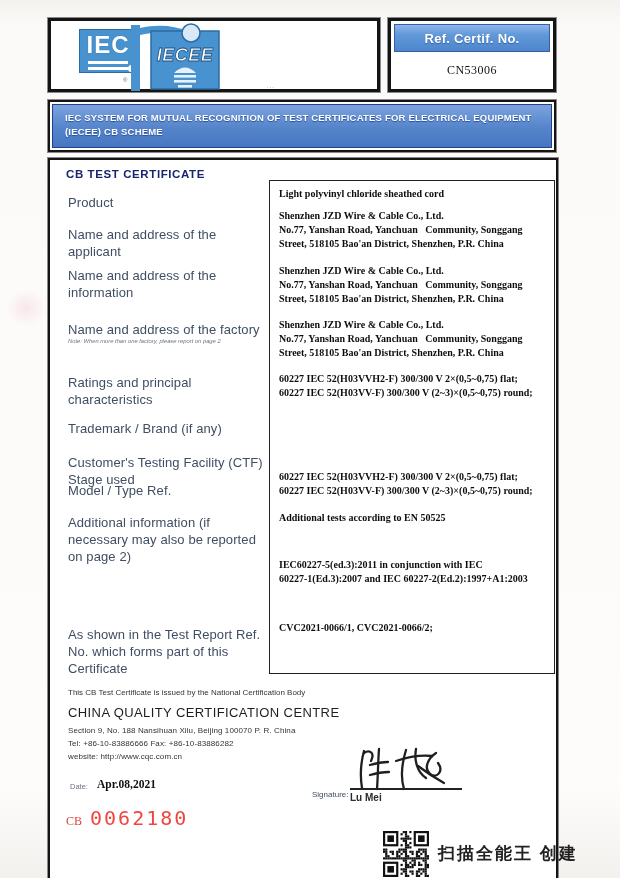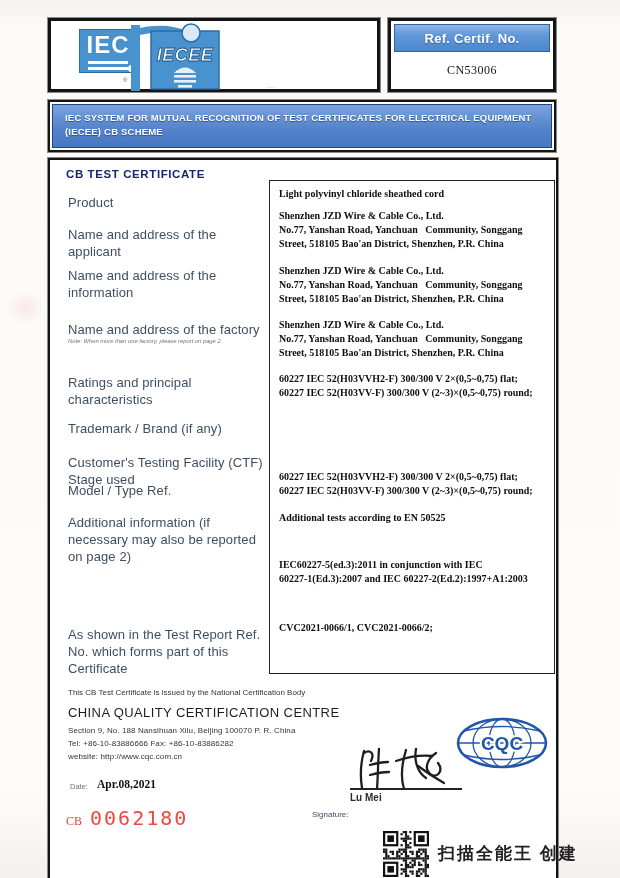--- a/index.html
+++ b/index.html
@@ -63,21 +63,21 @@
 
   .issued { position:absolute; left:18px; top:528px; font-size:8px; color:#333; }
   .cqcc-name { position:absolute; left:18px; top:545px; font-size:13px; font-weight:normal;
     color:#1e1e1e; letter-spacing:.4px; }
   .foot-line { position:absolute; left:18px; font-size:8px; color:#333; letter-spacing:.1px; }
   .cqc-logo { position:absolute; left:404px; top:556px; }
 
   .date-lbl { position:absolute; left:20px; top:622px; font-size:7.5px; color:#6a7486; }
   .date-val { position:absolute; left:47px; top:618px; font-family:"Liberation Serif", serif;
     font-size:11.5px; font-weight:bold; color:#111; }
-  .sig-lbl { position:absolute; left:262px; top:630px; font-size:8px; color:#3f4e63;margin-top:20px; }
+  .sig-lbl { position:absolute; left:262px; top:630px; font-size:8px; color:#3f4e63; }
   .sig-svg { position:absolute; left:300px; top:586px; }
   .sig-line { position:absolute; left:300px; top:628px; width:112px; height:2px; background:#222; }
   .sig-name { position:absolute; left:300px; top:632px; width:112px; text-align:left;
     font-size:10px; font-weight:bold; color:#2b2b2b; }
 
   
   .stamp { position:absolute; left:66px; top:806px; color:#e6403a; white-space:nowrap; }
   .stamp-prefix { font-family:"Liberation Serif", serif; font-size:12px; margin-right:8px; color:#d8443e; }
   .stamp-number { font-family:"DejaVu Sans Mono", monospace; font-size:20px; letter-spacing:2px; color:#ef4740; }
 
@@ -165,31 +165,20 @@
 60227-1(Ed.3):2007 and IEC 60227-2(Ed.2):1997+A1:2003</div>
       <div class="val" style="top:440px">CVC2021-0066/1, CVC2021-0066/2;</div>
     </div>
 
     <div class="issued">This CB Test Certificate is issued by the National Certification Body</div>
     <div class="cqcc-name">CHINA QUALITY CERTIFICATION CENTRE</div>
     <div class="foot-line" style="top:566px">Section 9, No. 188 Nansihuan Xilu, Beijing 100070 P. R. China</div>
     <div class="foot-line" style="top:579px">Tel: +86-10-83886666      Fax: +86-10-83886282</div>
     <div class="foot-line" style="top:592px">website: http://www.cqc.com.cn</div>
 
-    <div class="cqc-logo">
-      <svg width="96" height="54" viewBox="0 0 96 54">
-        <ellipse cx="48" cy="27" rx="44" ry="24" fill="none" stroke="#2156a8" stroke-width="2.6"></ellipse>
-        <ellipse cx="48" cy="27" rx="29" ry="24" fill="none" stroke="#2156a8" stroke-width="1.3"></ellipse>
-        <ellipse cx="48" cy="27" rx="13" ry="24" fill="none" stroke="#2156a8" stroke-width="1.3"></ellipse>
-        <line x1="5" y1="27" x2="91" y2="27" stroke="#2156a8" stroke-width="1.3"></line>
-        <path d="M10 15 Q48 6 86 15" fill="none" stroke="#2156a8" stroke-width="1.3"></path>
-        <path d="M10 39 Q48 48 86 39" fill="none" stroke="#2156a8" stroke-width="1.3"></path>
-        <text x="48" y="34" text-anchor="middle" font-size="19" font-weight="bold" fill="#2156a8" stroke="#ffffff" stroke-width="4" paint-order="stroke" font-family="Liberation Sans, sans-serif" id="cqc-logo-text">CQC</text>
-      </svg>
-    </div>
 
     <div class="date-lbl">Date:</div>
     <div class="date-val">Apr.08,2021</div>
 
     <div class="sig-lbl">Signature:</div>
     <div class="sig-svg">
       <svg width="108" height="46" viewBox="0 0 108 46">
         <g fill="none" stroke="#1f1f1f" stroke-width="2.3" stroke-linecap="round">
           <path d="M12 42 C10 30 11 16 14 5"></path>
           <path d="M14 7 C20 3 25 7 21 15"></path>

